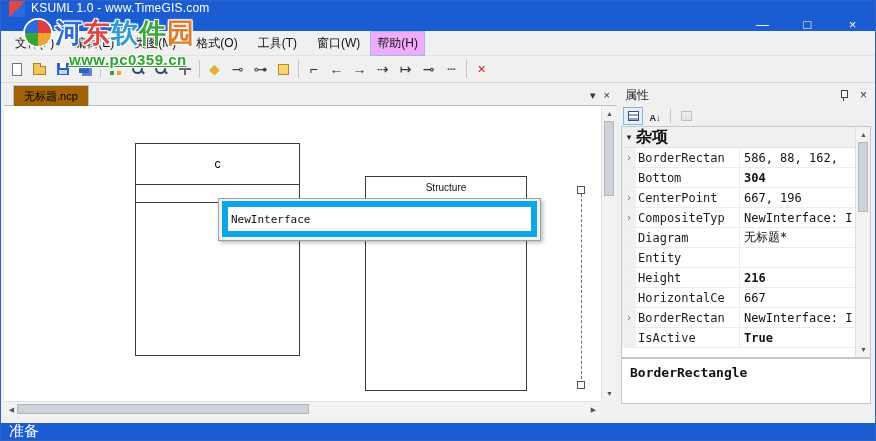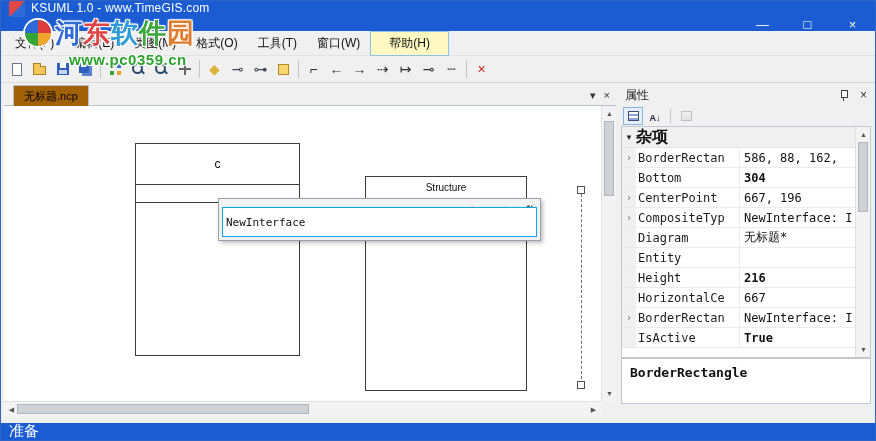--- a/index.html
+++ b/index.html
@@ -12,21 +12,21 @@
   .app-icon{width:16px;height:16px;margin:0 6px 0 8px;border-radius:2px;
             background:linear-gradient(135deg,#e04848 0 50%,#2f6bd8 50% 100%)}
   .title-text{font-size:12px;letter-spacing:.2px}
   .win-controls{margin-left:auto;display:flex;height:100%}
   .win-btn{width:45px;height:100%;display:flex;align-items:center;justify-content:center;font-size:13px}
 
   
   .menubar{position:absolute;left:0;top:30px;right:0;height:25px;background:#f0f0f0;display:flex;align-items:center;
            padding-left:4px;border-bottom:1px solid #e2e2e2}
   .menu-item{font-size:12px;padding:4px 10px;color:#111;white-space:nowrap}
-  .menu-item.active{background:#fef9c3;border:1px solid #90c0e8;padding:3px 18px}
+  .menu-item.active{background:#f0abfc;border:1px solid #90c0e8;padding:3px 6px}
 
   
   .toolbar{position:absolute;left:0;top:55px;right:0;height:27px;display:flex;align-items:center;
            padding-left:4px;background:#f0f0f0;border-bottom:1px solid #d8d8d8}
   .tb-btn{width:23px;height:23px;display:flex;align-items:center;justify-content:center;flex:none}
   .tb-glyph{font-size:14px;line-height:1}
   .tb-sep{width:1px;height:18px;background:#c6c6c6;margin:0 3px;flex:none}
 
   
   .tbi{display:inline-block;position:relative}
@@ -68,21 +68,21 @@
 
   .editor-popup{position:absolute;left:214px;top:92px;width:323px;height:43px;background:#f1f2f4;
                 border:1px solid #9aa0ac;box-shadow:2px 2px 4px rgba(0,0,0,.25)}
   .ep-toolbar{height:21px;display:flex;align-items:center;padding:0 5px;gap:3px}
   .ep-ic{font-size:12px;color:#3a4150;line-height:1}
   .ep-ic.gold{color:#d9a520}
   .ep-ic.dim{color:#9aa0aa}
   .ep-dd{font-size:8px;color:#444;line-height:1}
   .ep-spacer{flex:1}
   .ep-gap{width:10px}
-  .ep-input{position:absolute;left:3px;right:3px;bottom:3px;height:30px;border:1px solid #0ea5e9;background:#fff;
+  .ep-input{position:absolute;left:3px;right:3px;bottom:3px;height:30px;border:6px solid #0ea5e9;background:#fff;
             font:11px "DejaVu Sans Mono",monospace;padding:12px 3px;color:#111}
 
   .sel-dash{position:absolute;left:577px;top:88px;height:190px;width:0;border-left:1px dashed #707070}
   .sel-handle{position:absolute;left:573px;width:8px;height:8px;background:#fff;border:1px solid #505050}
   .h-top{top:80px}
   .h-bot{top:275px}
 
   
   .vscroll{position:absolute;left:597px;top:21px;width:15px;height:295px;background:#f3f3f3;border-left:1px solid #e0e0e0}
   .hscroll{position:absolute;left:0;top:316px;width:597px;height:15px;background:#f3f3f3;border-top:1px solid #e0e0e0}
@@ -404,16 +404,16 @@
 
   <div class="statusbar">
     <span>准备</span>
   </div>
 
   <div class="watermark">
     <div class="wm-row">
       <span class="wm-logo"></span>
       <span class="wm-chars" id="wm-chars"><span style="color: rgb(47, 107, 216);">河</span><span style="color: rgb(224, 67, 67);">东</span><span style="color: rgb(47, 154, 216);">软</span><span style="color: rgb(58, 168, 58);">件</span><span style="color: rgb(224, 124, 46);">园</span></span>
     </div>
-    <div class="wm-url" style="color: rgb(45, 165, 45);">www.pc0359.cn</div>
+    <div class="wm-url" style="color: rgb(45, 165, 45); text-decoration: underline;">www.pc0359.cn</div>
   </div>
 
 </div>
 
 </body></html>

